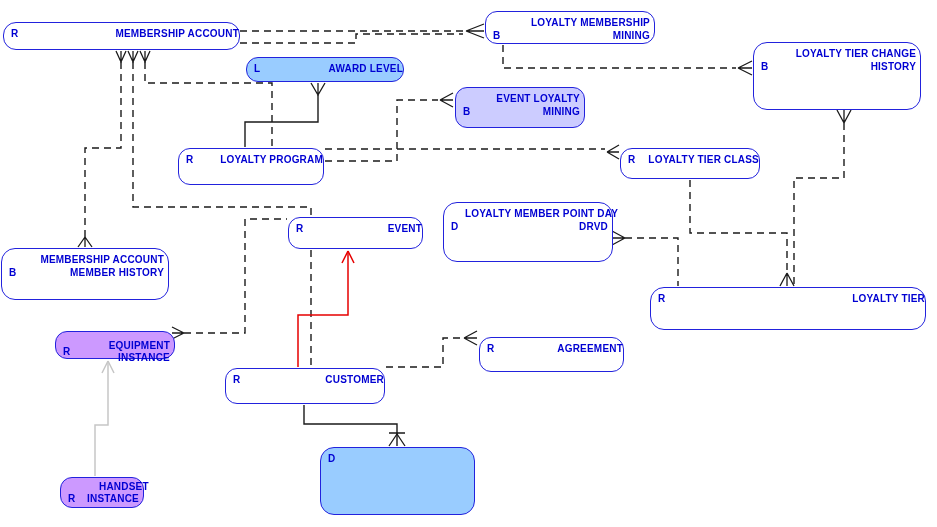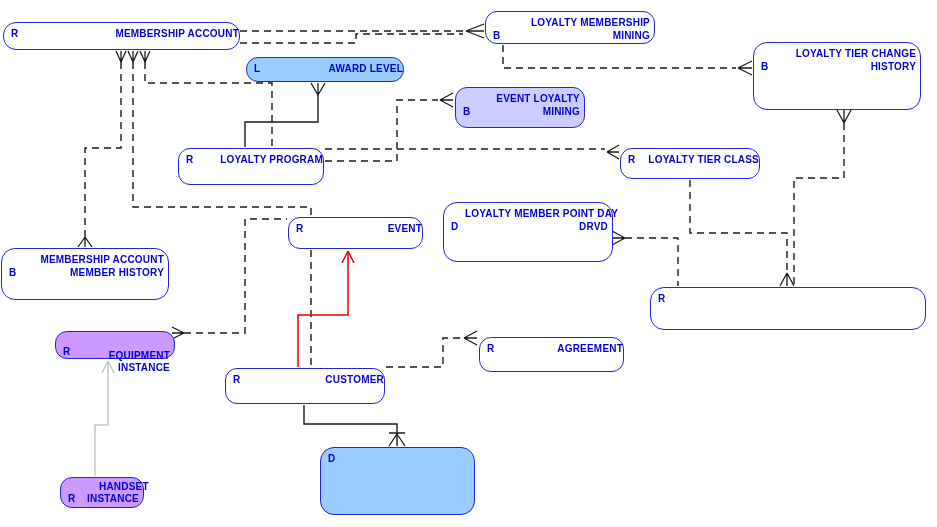--- a/index.html
+++ b/index.html
@@ -192,25 +192,28 @@
   <div class="entity p2 leftalign rad14" style="left:1px;top:248px;width:168px;height:52px;">
     <span class="prefix">B</span>
     <div class="t">
       <div>MEMBERSHIP ACCOUNT</div>
       <div>MEMBER HISTORY</div>
     </div>
   </div>
 
   <div class="entity rad14" style="left:650px;top:287px;width:276px;height:43px;">
     <span class="prefix">R</span>
+    <div class="t">
+        <div>LOYALTY TIER</div>
+      </div>
   </div>
 
   <div class="entity p2 leftalign pur" style="left:55px;top:331px;width:120px;height:28px;line-height:12px;">
     <span class="prefix" style="top:14px;">R</span>
-    <div class="t" style="padding-top:18px;border-radius:7px;">
+    <div class="t" style="padding-top:8px;border-radius:7px;">
       <div style="height:12px;">EQUIPMENT</div>
       <div style="height:12px;">INSTANCE</div>
     </div>
   </div>
 
   <div class="entity" style="left:479px;top:337px;width:145px;height:35px;">
     <span class="prefix">R</span>
     <div class="t">
         <div>AGREEMENT</div>
       </div>

